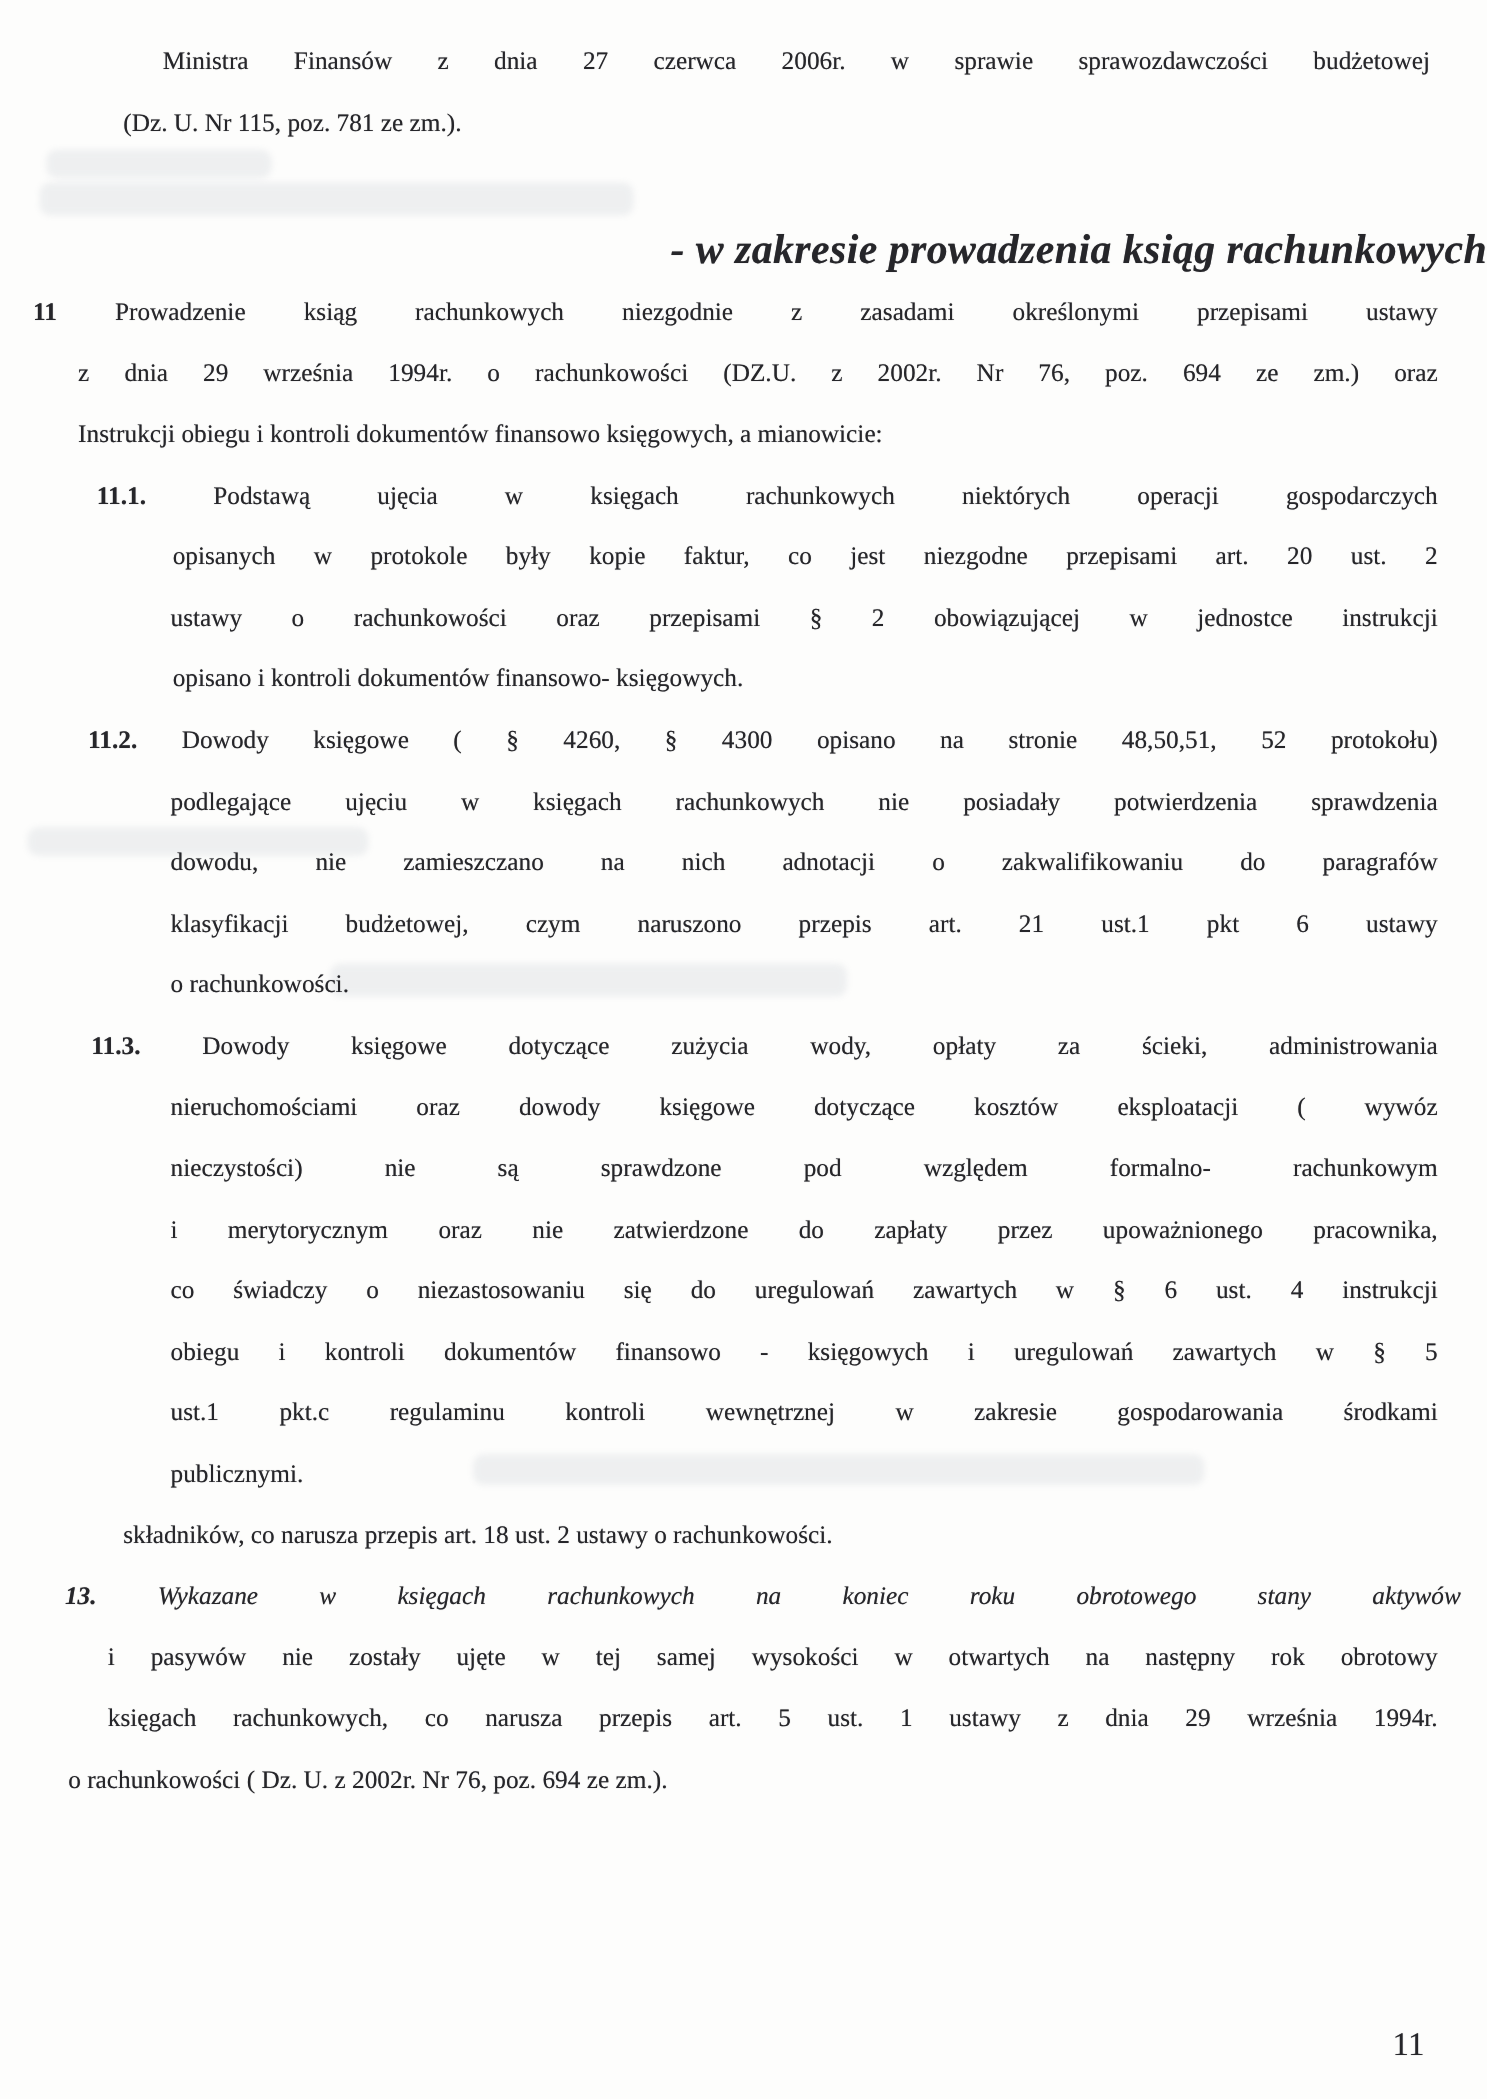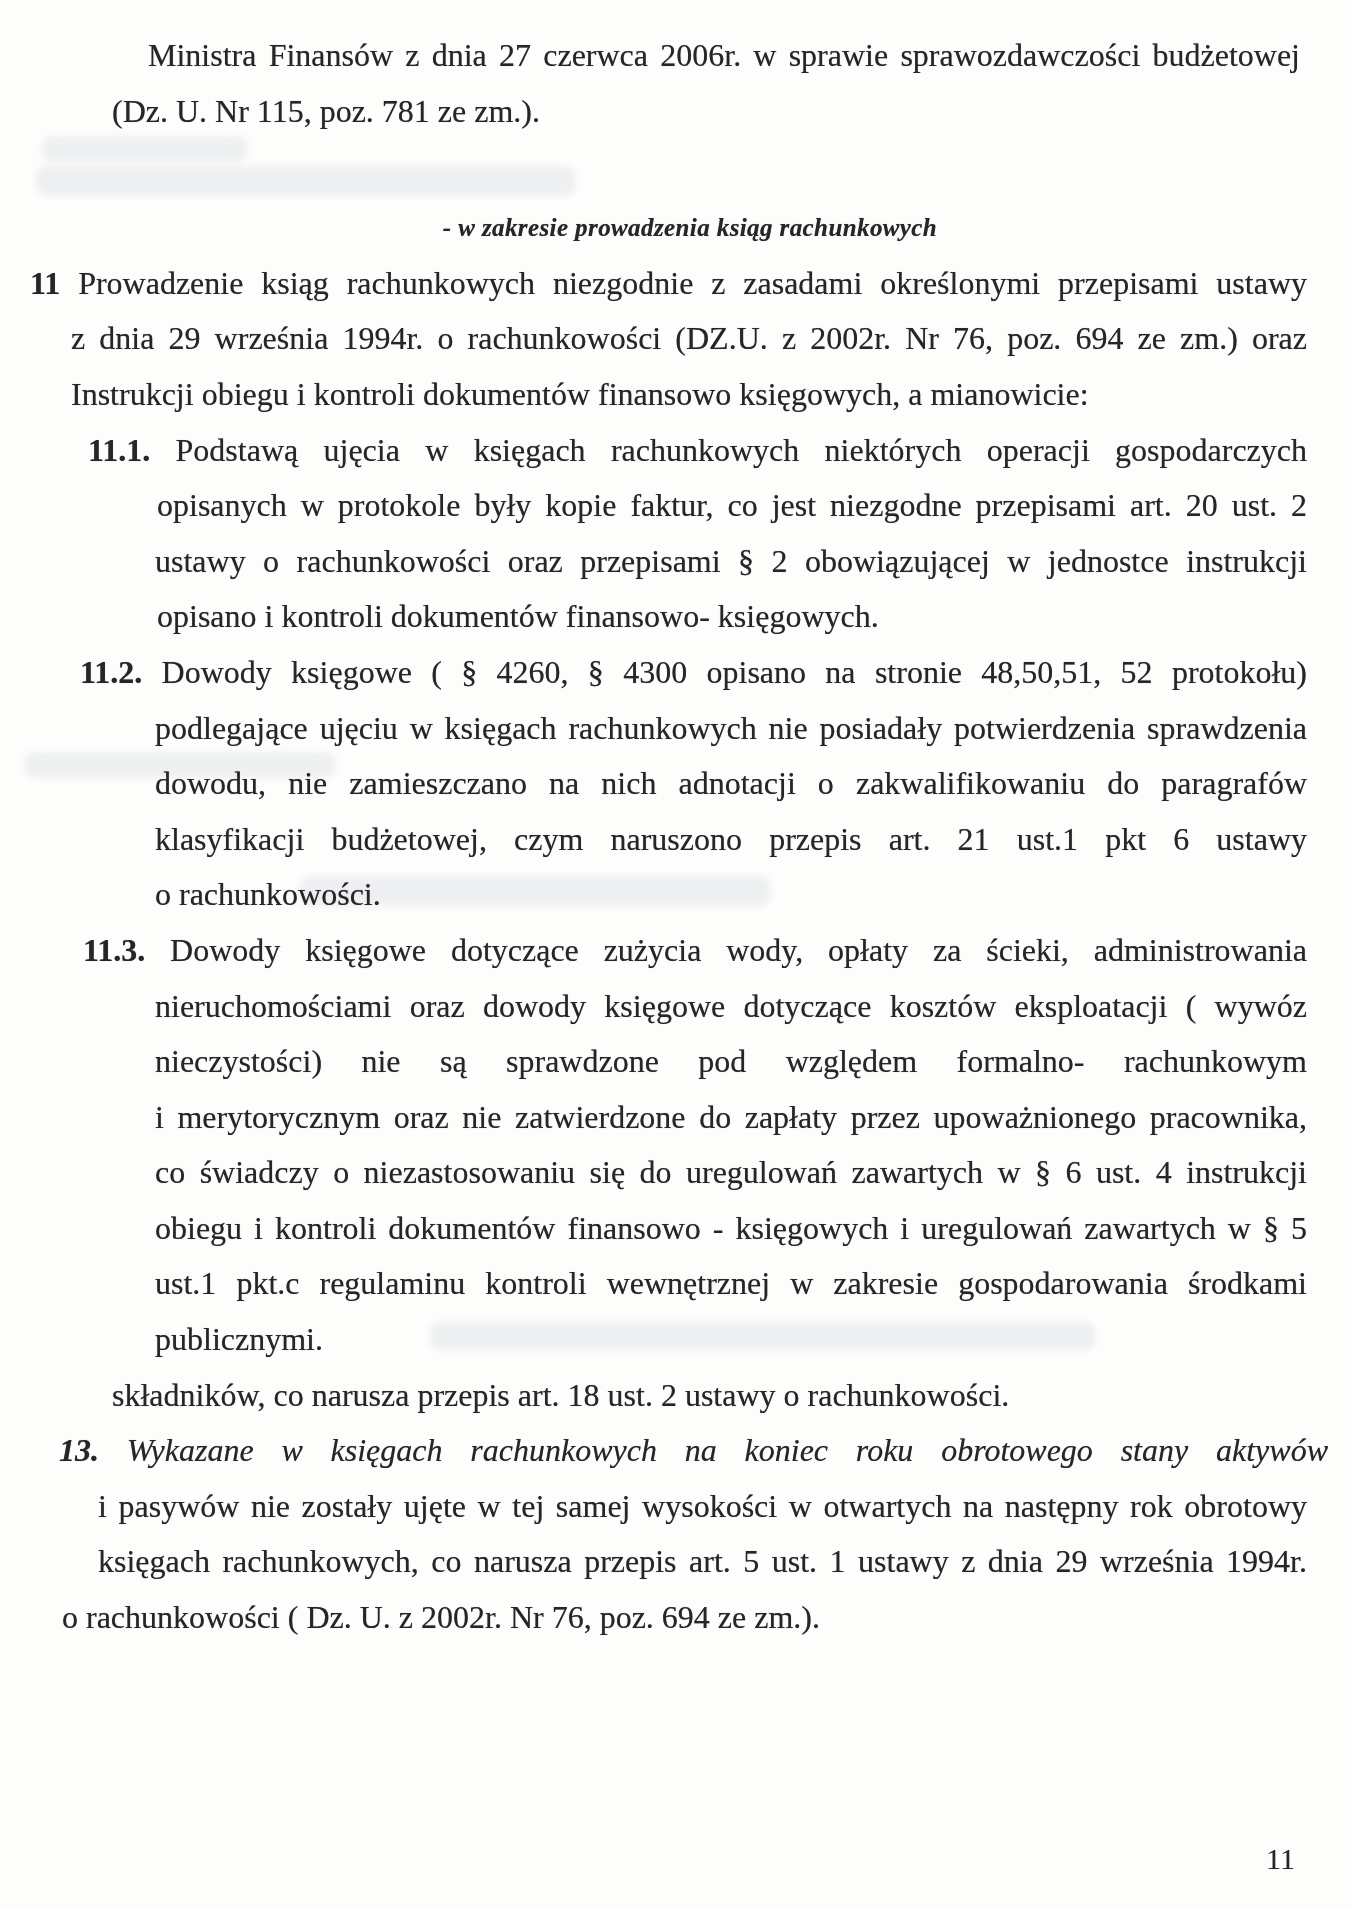--- a/index.html
+++ b/index.html
@@ -10,36 +10,36 @@
     background: #fdfdfc;
     overflow: hidden;
     font-family: "Liberation Serif", "DejaVu Serif", serif;
     color: #26262a;
   }
   
   .ln {
     position: relative;
     height: 55.6px;
     line-height: 55.6px;
-    font-size: 32px;
+    font-size: 23px;
     text-align: justify;
     text-shadow: 0 0 0.7px rgba(25,25,30,0.55);
     white-space: normal;
   }
   
   .full { text-align-last: justify; }
   
   .end  { text-align-last: left; }
   .lbl  { font-weight: 700; }
   .heading {
     font-weight: 700;
     font-style: italic;
-    font-size: 25px;
+    font-size: 38px;
     letter-spacing: 0.4px;
-    text-align: center;
+    text-align: right;
   }
   .first { margin-top: 28px; }
   .gap   { margin-top: 61px; }
   
   .smudge {
     position: absolute;
     background: #8d98a6;
     opacity: 0.13;
     filter: blur(3px);
     border-radius: 10px;

